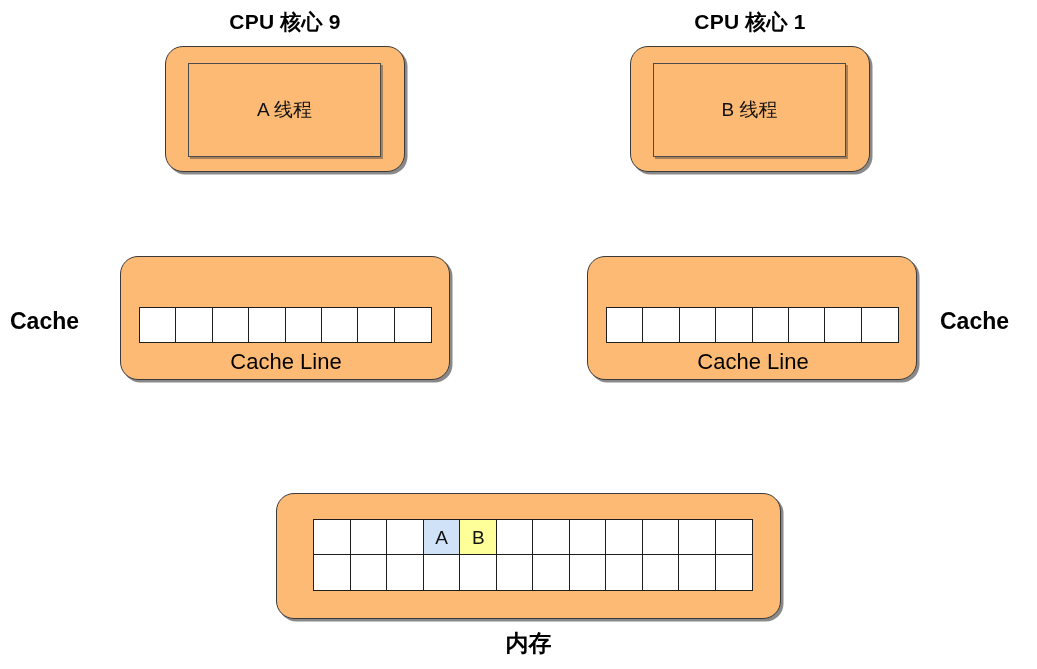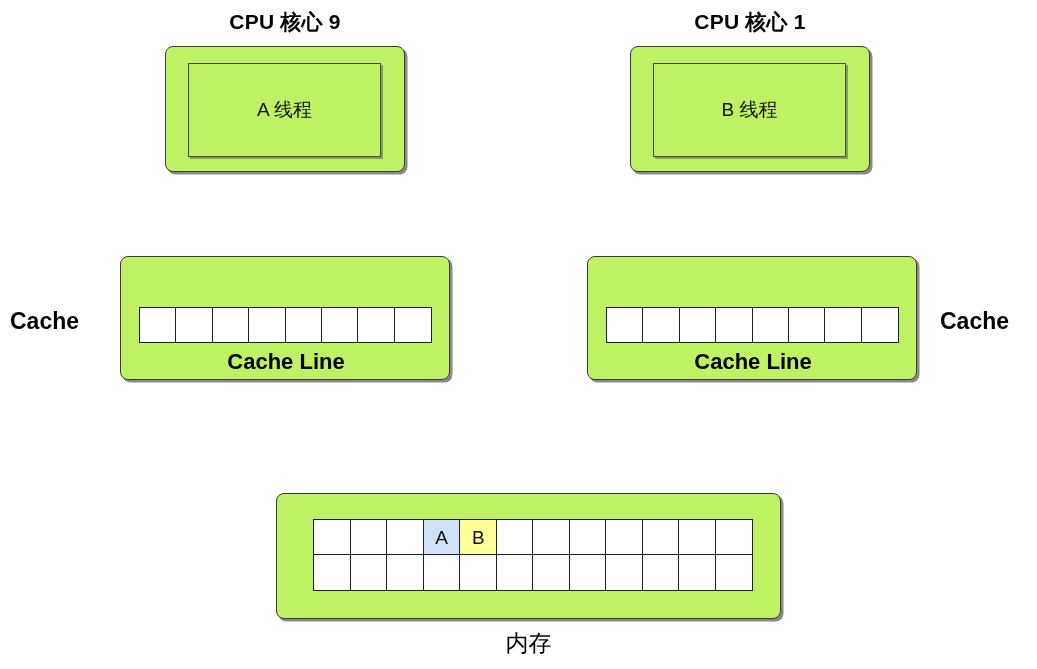--- a/index.html
+++ b/index.html
@@ -11,23 +11,23 @@
     width: 1037px;
     height: 669px;
     position: relative;
     font-family: "Liberation Sans", "DejaVu Sans", sans-serif;
     overflow: hidden;
   }
 
   
   .chassis {
     position: absolute;
-    background: #bef264;
+    background: #fdba74;
     border: 1.6px solid #3a3a3a;
-    border-radius: 8px;
+    border-radius: 18px;
     box-sizing: border-box;
     box-shadow: 2.5px 2.5px 0 0 rgba(40,40,40,0.55);
   }
 
   
   .core-title {
     position: absolute;
     font-size: 21px;
     font-weight: bold;
     color: #000;
@@ -70,39 +70,39 @@
     justify-content: center;
     font-size: 19px;
     color: #111;
     line-height: 1;
   }
   .cell:last-child { margin-right: 0; }
 
   .cacheline-label {
     position: absolute;
     font-size: 22px;
-    font-weight: bold;
+    font-weight: normal;
     color: #000;
     text-align: center;
     white-space: nowrap;
   }
 
   
   .mem-grid {
     position: absolute;
     display: flex;
     flex-direction: column;
   }
   .mem-row { display: flex; }
   .mem-row + .mem-row .cell { margin-top: -1.7px; }
 
   .mem-label {
     position: absolute;
     font-size: 23px;
-    font-weight: normal;
+    font-weight: bold;
     color: #000;
     text-align: center;
     white-space: nowrap;
   }
 </style>
 </head>
 <body>
 
 <div class="core-title" style="left:165px; top:8px; width:240px;">CPU 核心 9</div>
 

